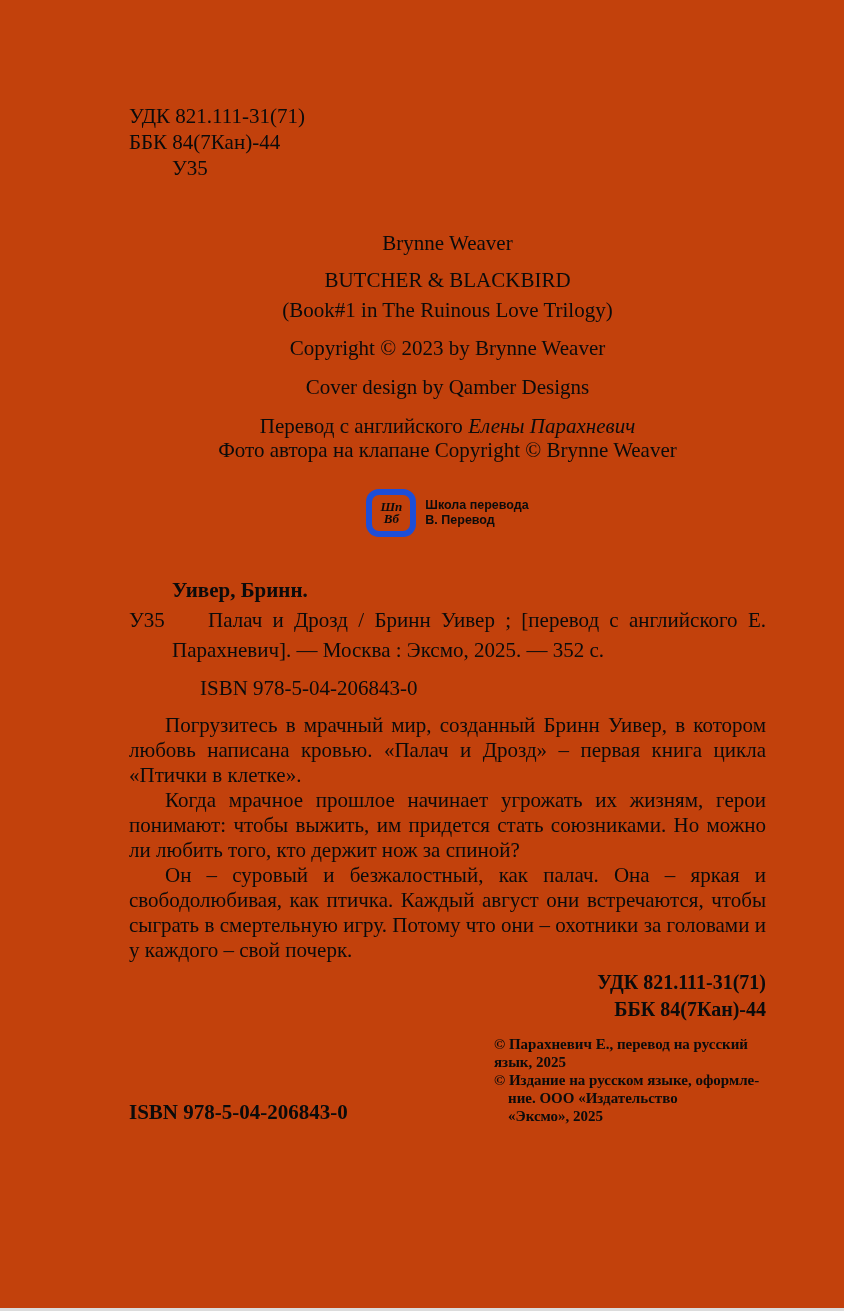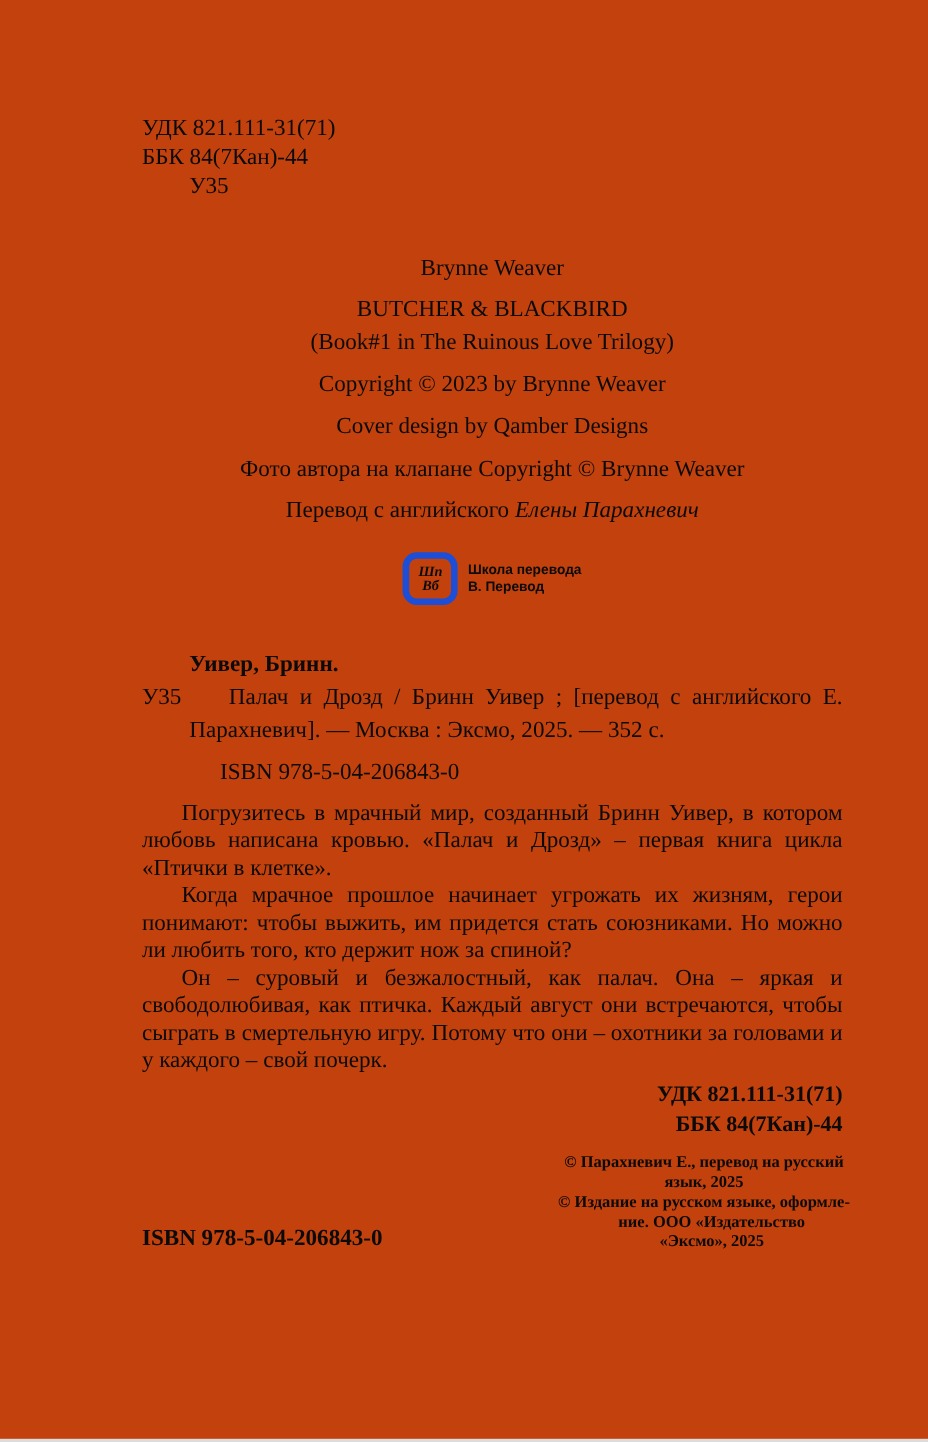--- a/index.html
+++ b/index.html
@@ -79,21 +79,21 @@
   }
 
   
   .codes-right {
     margin-top: 6px;
     text-align: right;
     font-weight: bold; font-size: 20px; line-height: 27px;
   }
 
   
-  .bottom-section { position: relative; height: 240px; text-align: center; }
+  .bottom-section { position: relative; height: 240px; }
   .copyright-block {
     position: absolute; left: 365px; top: 12px; width: 292px;
     font-weight: bold; font-size: 15px; line-height: 18px;
   }
   .copyright-block div { white-space: nowrap; }
   .copyright-block .ind { padding-left: 14px; }
   .bottom-isbn {
     position: absolute; left: 0; top: 77px;
     font-weight: bold; font-size: 21px;
   }
@@ -109,22 +109,22 @@
       <div>ББК 84(7Кан)-44</div>
       <div class="sign">У35</div>
     </div>
 
     <div class="title-block">
       <div class="tl mb13">Brynne Weaver</div>
       <div class="tl mb6">BUTCHER &amp; BLACKBIRD</div>
       <div class="tl mb14">(Book#1 in The Ruinous Love Trilogy)</div>
       <div class="tl mb15">Copyright © 2023 by Brynne Weaver</div>
       <div class="tl mb15">Cover design by Qamber Designs</div>
+      <div class="tl"><span>Перевод с английского </span><span class="translator">Елены Парахневич</span></div>
       <div class="tl mb13">Фото автора на клапане Copyright © Brynne Weaver</div>
-      <div class="tl"><span>Перевод с английского </span><span class="translator">Елены Парахневич</span></div>
     </div>
 
     <div class="logo-row">
       <div class="stamp">
         <div class="stamp-inner">
           <div>Шп</div>
           <div>Вб</div>
         </div>
       </div>
       <div class="logo-text">

